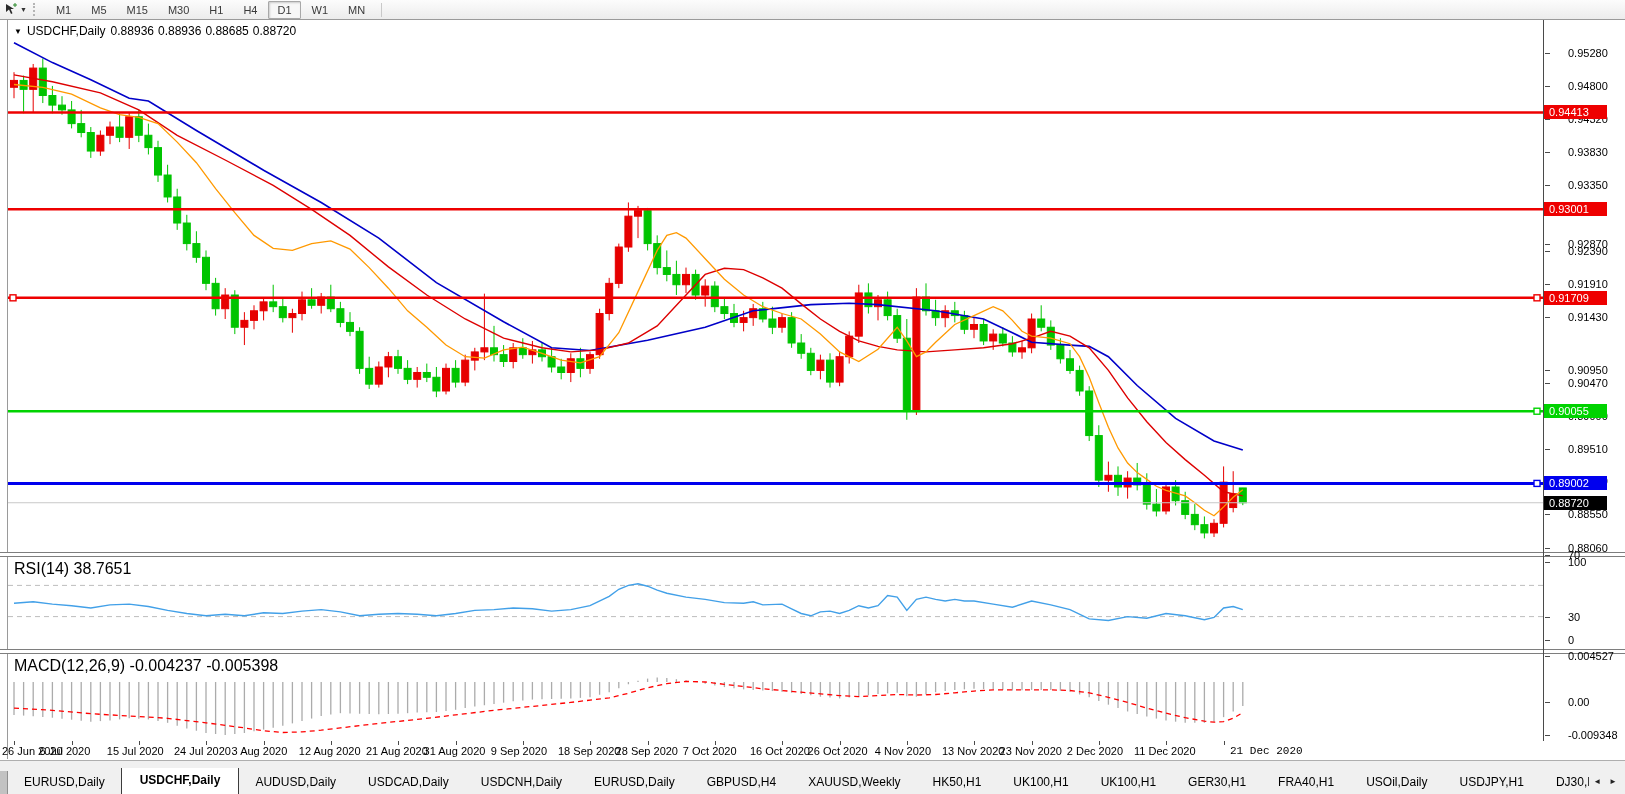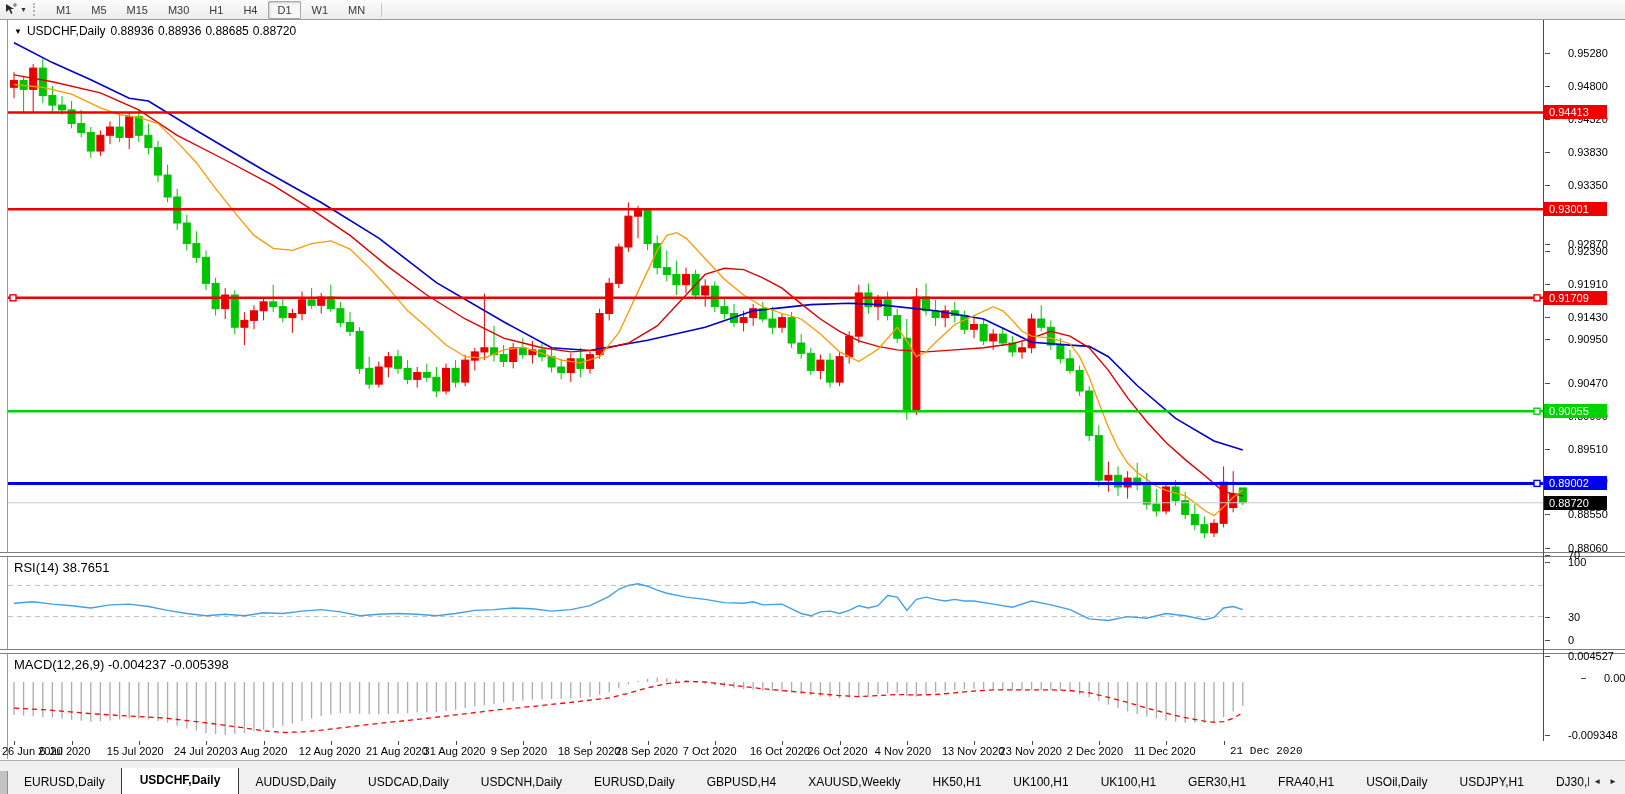--- a/index.html
+++ b/index.html
@@ -14,21 +14,21 @@
   .tbsep{width:1px;height:14px;background:#c9c9c9;margin:0 6px;}
   
   .frame-l{position:absolute;left:7px;top:19px;width:1px;height:740px;background:#9a9a9a;}
   .frame-t{position:absolute;left:0px;top:19px;width:1625px;height:1px;background:#9a9a9a;}
   .axis-v{position:absolute;left:1543px;top:20px;width:1px;height:721px;background:#4a4a4a;}
   .hsep{position:absolute;left:0px;width:1625px;height:3px;background:#fff;border-top:1px solid #7e7e7e;border-bottom:1px solid #7e7e7e;}
   svg{position:absolute;background:#fff;}
   
   .chart-title{position:absolute;left:14px;top:24px;font-size:12px;color:#000;display:flex;align-items:center;gap:5px;}
   .chart-title .tri{font-size:8px;}
-  .panel-label{position:absolute;left:14px;font-size:13px;color:#000;}
+  .panel-label{position:absolute;left:14px;font-size:16px;color:#000;}
   .axlab{position:absolute;font-size:11px;color:#000;height:13px;line-height:13px;white-space:nowrap;}
   .ptick{left:1545px;padding-left:23px;}
   .ptick::before{content:"";position:absolute;left:0;top:6px;width:5px;height:1px;background:#4a4a4a;}
   .badge{position:absolute;left:1544px;width:58px;height:14px;line-height:14px;font-size:11px;color:#fff;padding-left:5px;}
   .dlab{font-size:11px;color:#000;top:745px;position:absolute;white-space:nowrap;}
   .dtick{position:absolute;top:741px;width:1px;height:4px;background:#4a4a4a;}
   
   .tabbar{position:absolute;left:0;top:760px;width:1625px;height:34px;background:#f0f0f0;border-top:1px solid #aeaeae;display:flex;align-items:flex-end;}
   .tab-edge{width:7px;height:24px;background:#c2c2c2;border-right:1px solid #8f8f8f;}
   .tabs{display:flex;align-items:flex-end;height:27px;overflow:hidden;flex:1;}
@@ -506,41 +506,41 @@
   <div id="price-axis">
       <div class="axlab ptick" style="top: 47px;">0.95280</div>
       <div class="axlab ptick" style="top: 79.9083px;">0.94800</div>
       <div class="axlab ptick" style="top: 112.817px;">0.94320</div>
       <div class="axlab ptick" style="top: 146.41px;">0.93830</div>
       <div class="axlab ptick" style="top: 179.319px;">0.93350</div>
       <div class="axlab ptick" style="top: 212.227px; margin-top: 26px;">0.92870</div>
       <div class="axlab ptick" style="top: 245.135px;">0.92390</div>
       <div class="axlab ptick" style="top: 278.043px;">0.91910</div>
       <div class="axlab ptick" style="top: 310.952px;">0.91430</div>
-      <div class="axlab ptick" style="top: 333px;">0.90950</div>
+      <div class="axlab ptick" style="top: 364px;">0.90950</div>
       <div class="axlab ptick" style="top: 376.768px;">0.90470</div>
       <div class="axlab ptick" style="top: 409.677px;">0.89990</div>
       <div class="axlab ptick" style="top: 442.585px;">0.89510</div>
       <div class="axlab ptick" style="top: 475.493px;">0.89030</div>
       <div class="axlab ptick" style="top: 508.401px;">0.88550</div>
       <div class="axlab ptick" style="top: 541.995px;">0.88060</div>
       <div class="badge" style="top: 105.441px; background: rgb(238, 0, 0);">0.94413</div>
       <div class="badge" style="top: 202.246px; background: rgb(238, 0, 0);">0.93001</div>
       <div class="badge" style="top: 290.824px; background: rgb(238, 0, 0);">0.91709</div>
       <div class="badge" style="top: 404.22px; background: rgb(0, 211, 0);">0.90055</div>
       <div class="badge" style="top: 476.413px; background: rgb(0, 0, 238);">0.89002</div>
       <div class="badge" style="top: 495.746px; background: rgb(0, 0, 0);">0.88720</div>
     </div>
   <div id="indicator-axes">
       <div class="axlab ptick" style="top: 556px;">100</div>
       <div class="axlab ptick" style="top: 549px;">70</div>
       <div class="axlab ptick" style="top: 610.6px;">30</div>
       <div class="axlab ptick" style="top: 634px;">0</div>
       <div class="axlab ptick" style="top: 650.336px; text-align: right;">0.004527</div>
-      <div class="axlab ptick" style="top: 672px; margin-left: 36px;">0.00</div>
+      <div class="axlab ptick" style="top: 696px;">0.00</div>
       <div class="axlab ptick" style="top: 728.994px;">-0.009348</div>
     </div>
   <div id="date-axis">
       <div class="dtick" style="left: 14px;"></div>
       <div class="dlab" style="left: 2px;">26 Jun 2020</div>
       <div class="dtick" style="left: 71.6px;"></div>
       <div class="dlab" style="left: 39.6px;">6 Jul 2020</div>
       <div class="dtick" style="left: 138.8px;"></div>
       <div class="dlab" style="left: 106.8px;">15 Jul 2020</div>
       <div class="dtick" style="left: 206px;"></div>

